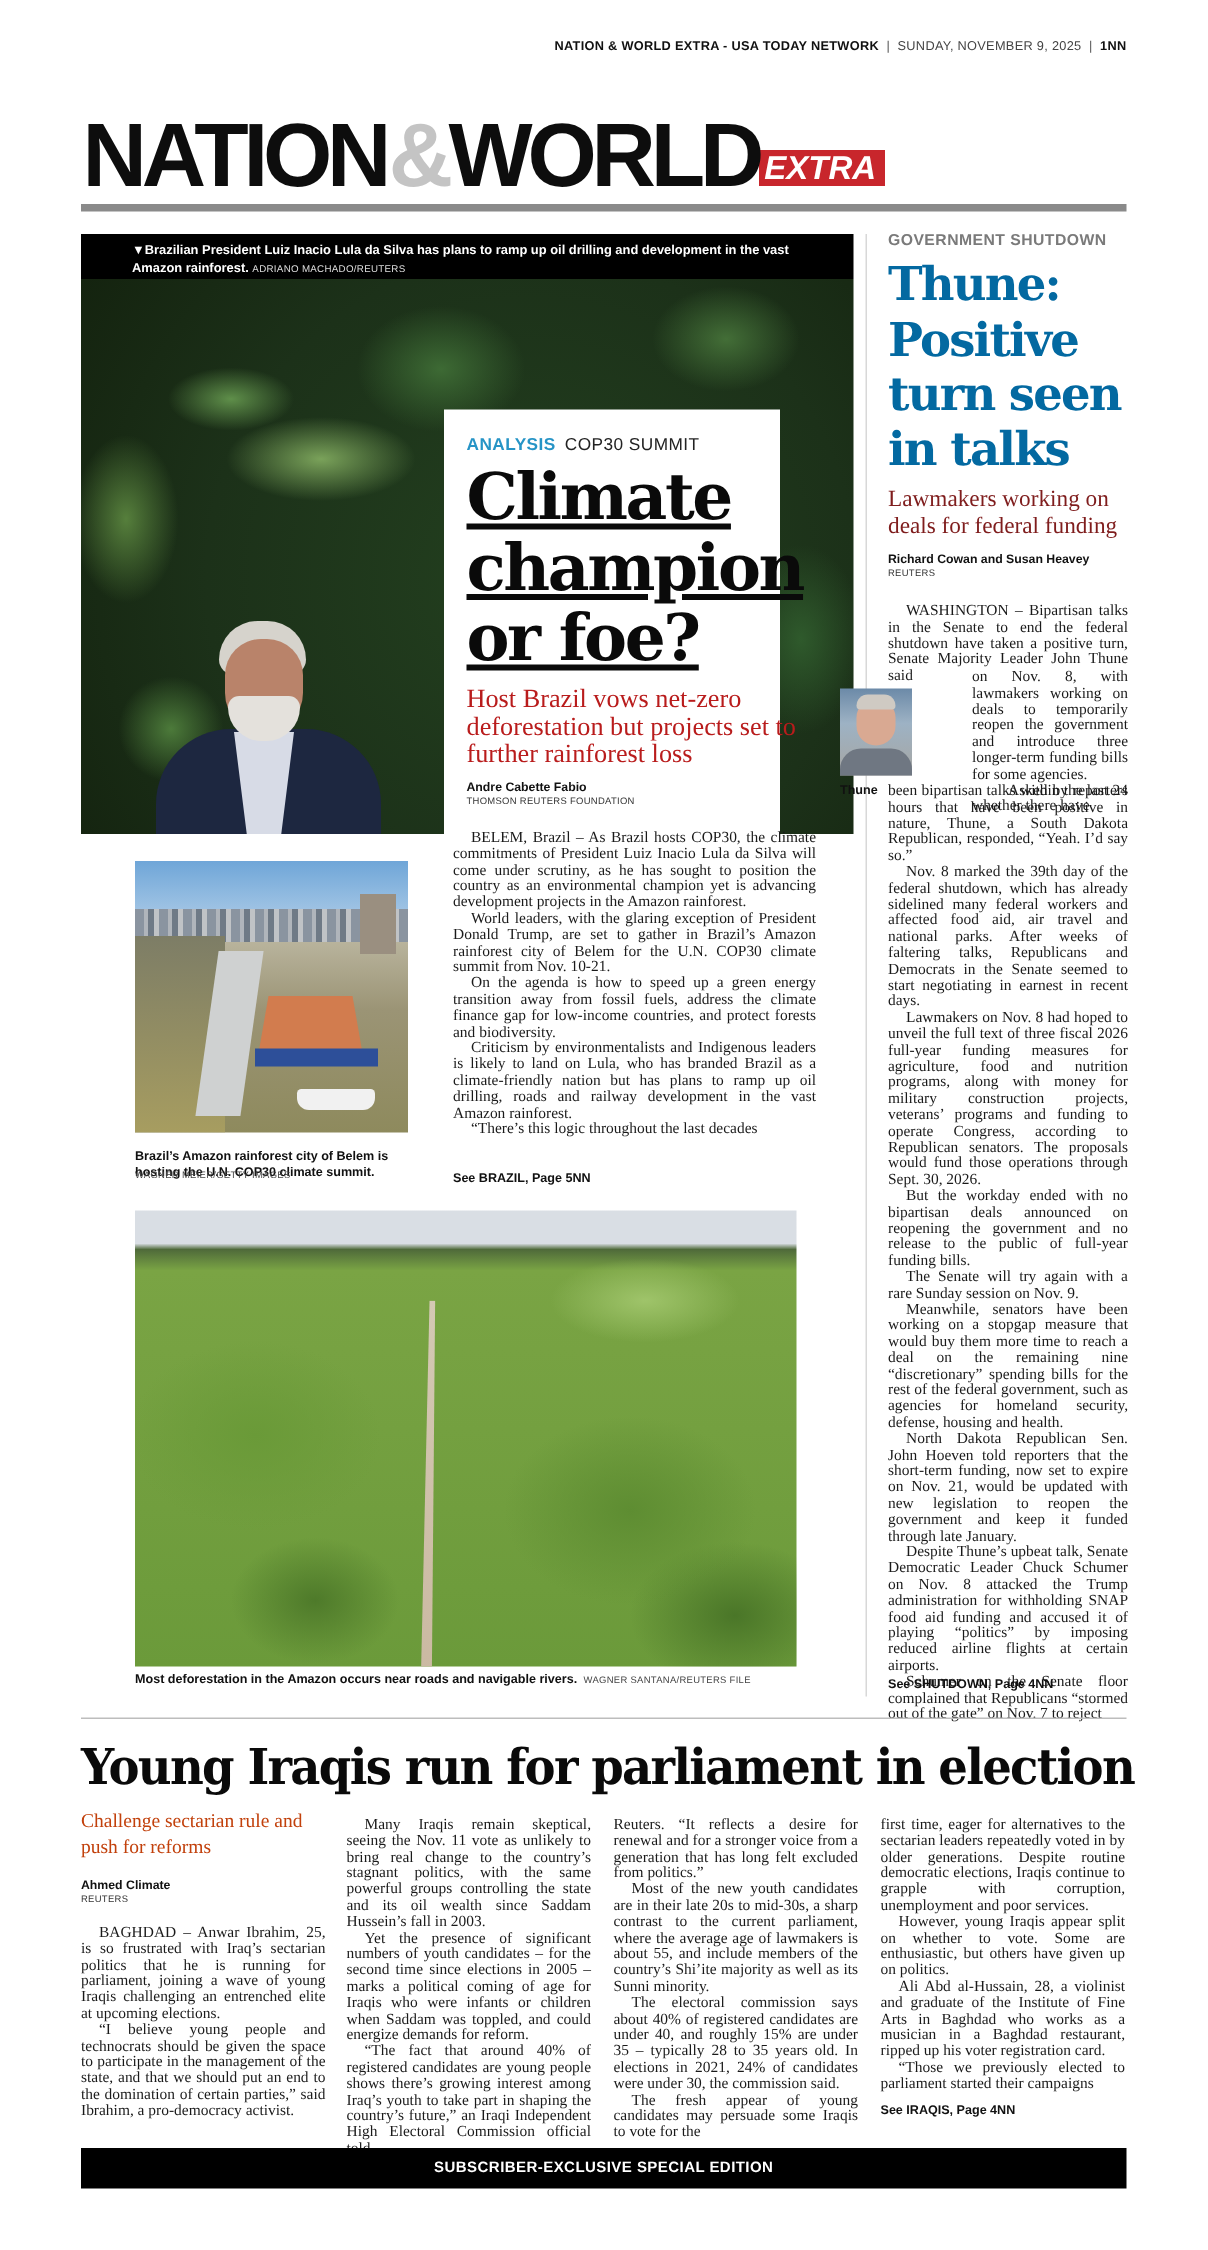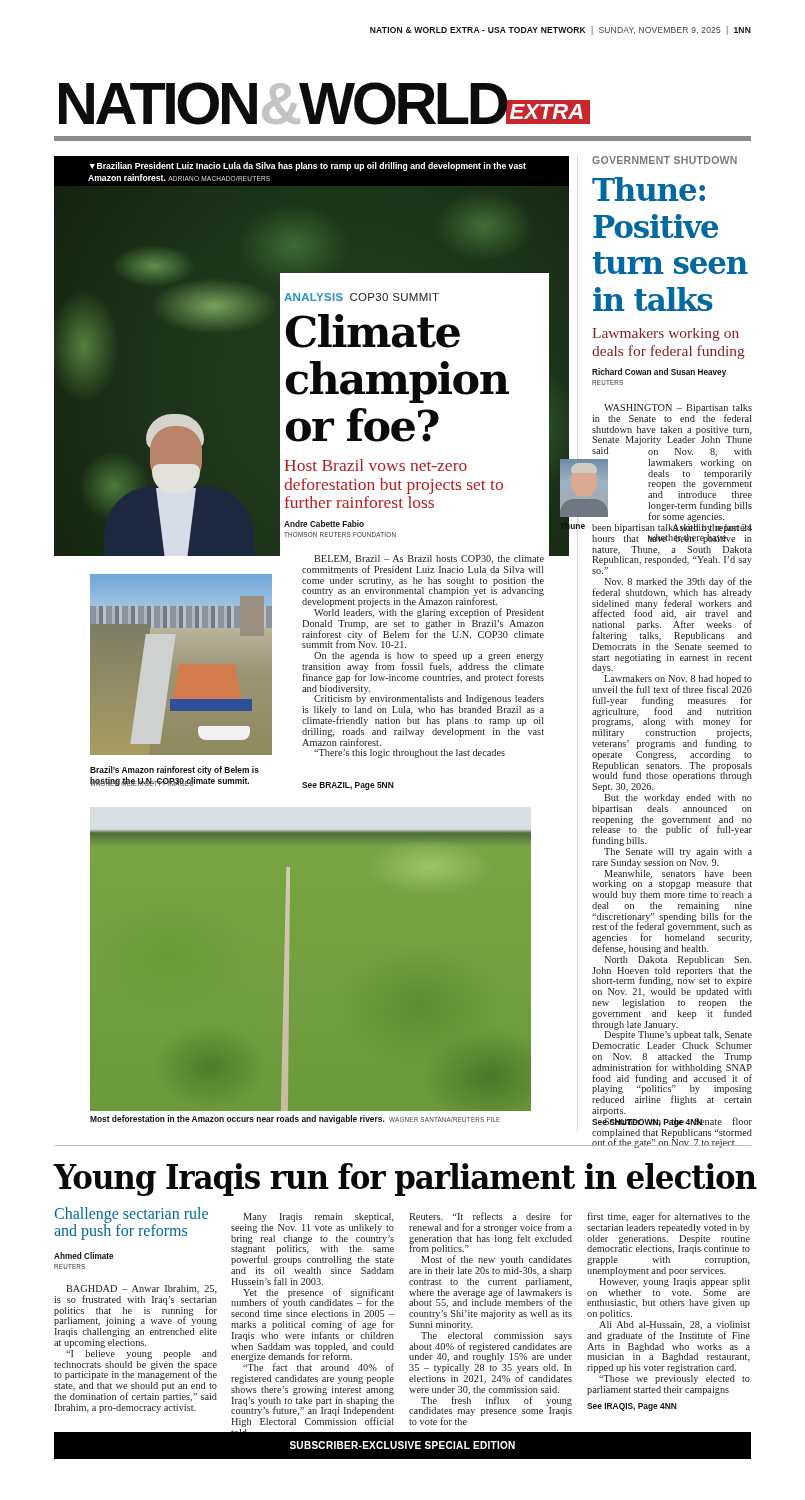--- a/index.html
+++ b/index.html
@@ -35,25 +35,25 @@
       radial-gradient(circle at 300px 200px, #23401f 0%, #1c3119 60%, #14230f 100%);
   }
   .lula { position: absolute; left: 50px; top: 228px; width: 150px; height: 150px; }
   .lula .hair { position: absolute; left: 42px; top: 0px; width: 58px; height: 36px; background: #d6d3cc; border-radius: 30px 30px 12px 12px; }
   .lula .face { position: absolute; left: 46px; top: 12px; width: 52px; height: 62px; background: #b9836a; border-radius: 24px 24px 26px 26px; }
   .lula .beard { position: absolute; left: 48px; top: 50px; width: 48px; height: 30px; background: #e4e1dc; border-radius: 8px 8px 24px 24px; }
   .lula .suit { position: absolute; left: 0px; top: 72px; width: 150px; height: 90px; background: #1d2740; border-radius: 50px 50px 0 0; }
   .lula .shirt { position: absolute; left: 52px; top: 74px; width: 40px; height: 80px; background: #d7dbe6; clip-path: polygon(0 0, 100% 0, 75% 100%, 25% 100%); }
 
   
-  .lead-card { position: absolute; left: 280px; top: 273px; width: 269px; height: 283px; background: #fff; padding: 18px 0 0 4px; }
+  .lead-card { position: absolute; left: 296px; top: 273px; width: 224px; height: 283px; background: #fff; padding: 18px 0 0 15px; }
   .kicker { font-family: "Liberation Sans", sans-serif; font-size: 11.5px; letter-spacing: 0.3px; }
   .kicker .k1 { color: #2694c6; font-weight: 700; margin-right: 6px; }
   .kicker .k2 { color: #222; }
-  .lead-hed { font-family: "DejaVu Serif", serif; font-weight: 700; font-size: 43px; line-height: 47px; letter-spacing: -1.6px; color: #0a0a0a; margin-top: 6px; }
+  .lead-hed { font-family: "DejaVu Serif", serif; font-weight: 700; font-size: 43px; line-height: 47px; letter-spacing: -1.6px; color: #0a0a0a; margin-top: 6px; text-decoration: underline; }
   .lead-dek { font-family: "Liberation Serif", serif; font-size: 17.5px; line-height: 18.5px; color: #b91c1c; margin-top: 6px; width: 230px; }
   .byline { font-family: "Liberation Sans", sans-serif; font-weight: 700; font-size: 8.2px; margin-top: 8px; color: #111; }
   .byline-org { font-family: "Liberation Sans", sans-serif; font-size: 6.3px; letter-spacing: 0.2px; color: #333; margin-top: 2px; }
 
   
   .body { font-family: "Liberation Serif", serif; font-size: 10.3px; line-height: 10.8px; text-align: justify; color: #1a1a1a; hyphens: auto; }
   .body p { text-indent: 12px; }
   .jump { font-family: "Liberation Sans", sans-serif; font-weight: 700; font-size: 8.4px; color: #111; }
 
   .lead-body { position: absolute; left: 302px; top: 554px; width: 242px; }
@@ -101,21 +101,21 @@
   .thune-photo .suit { position: absolute; left: 0; top: 40px; width: 48px; height: 20px; background: #6f7782; border-radius: 14px 14px 0 0; }
   .thune-cap { font-family: "Liberation Sans", sans-serif; font-weight: 700; font-size: 8.4px; margin-top: 4px; color: #111; }
   .side-body-wrap { position: absolute; left: 648px; top: 447px; width: 104px; }
   .side-body-after { position: absolute; left: 592px; top: 523px; width: 160px; }
   .side-body-after .first { text-indent: 0; }
   .side-jump { position: absolute; left: 592px; top: 1117px; }
 
   
   .hrule { position: absolute; left: 54px; top: 1145px; width: 697px; height: 1px; background: #bdbdbd; }
   .iraq-hed { position: absolute; left: 54px; top: 1158px; font-family: "DejaVu Serif", serif; font-weight: 700; font-size: 33px; line-height: 40px; letter-spacing: -1.2px; color: #0a0a0a; white-space: nowrap; transform: scaleX(0.94); transform-origin: left; }
-  .iraq-dek { position: absolute; left: 54px; top: 1206px; width: 175px; font-family: "Liberation Serif", serif; font-size: 16px; line-height: 16.5px; color: #0369a1; }
+  .iraq-dek { position: absolute; left: 54px; top: 1206px; width: 175px; font-family: "Liberation Serif", serif; font-size: 13px; line-height: 16.5px; color: #c2410c; }
   .iraq-byline { position: absolute; left: 54px; top: 1252px; }
   .iraq-col { position: absolute; top: 1212px; width: 163px; }
   .iraq-col1 { left: 54px; top: 1284px; }
   .iraq-col2 { left: 231px; }
   .iraq-col3 { left: 409px; }
   .iraq-col4 { left: 587px; }
   .iraq-col .nofirst { text-indent: 0; }
   .iraq-jump { position: absolute; left: 587px; top: 1401px; }
 
   
@@ -243,21 +243,21 @@
 </div>
 <div class="iraq-col iraq-col2 body">
   <p>Many Iraqis remain skeptical, seeing the Nov. 11 vote as unlikely to bring real change to the country’s stagnant politics, with the same powerful groups controlling the state and its oil wealth since Saddam Hussein’s fall in 2003.</p>
   <p>Yet the presence of significant numbers of youth candidates – for the second time since elections in 2005 – marks a political coming of age for Iraqis who were infants or children when Saddam was toppled, and could energize demands for reform.</p>
   <p>“The fact that around 40% of registered candidates are young people shows there’s growing interest among Iraq’s youth to take part in shaping the country’s future,” an Iraqi Independent High Electoral Commission official told</p>
 </div>
 <div class="iraq-col iraq-col3 body">
   <p class="nofirst">Reuters. “It reflects a desire for renewal and for a stronger voice from a generation that has long felt excluded from politics.”</p>
   <p>Most of the new youth candidates are in their late 20s to mid-30s, a sharp contrast to the current parliament, where the average age of lawmakers is about 55, and include members of the country’s Shi’ite majority as well as its Sunni minority.</p>
   <p>The electoral commission says about 40% of registered candidates are under 40, and roughly 15% are under 35 – typically 28 to 35 years old. In elections in 2021, 24% of candidates were under 30, the commission said.</p>
-  <p>The fresh influx of young candidates may presence some Iraqis to vote for the</p>
+  <p>The fresh appear of young candidates may persuade some Iraqis to vote for the</p>
 </div>
 <div class="iraq-col iraq-col4 body">
   <p class="nofirst">first time, eager for alternatives to the sectarian leaders repeatedly voted in by older generations. Despite routine democratic elections, Iraqis continue to grapple with corruption, unemployment and poor services.</p>
   <p>However, young Iraqis appear split on whether to vote. Some are enthusiastic, but others have given up on politics.</p>
   <p>Ali Abd al-Hussain, 28, a violinist and graduate of the Institute of Fine Arts in Baghdad who works as a musician in a Baghdad restaurant, ripped up his voter registration card.</p>
   <p>“Those we previously elected to parliament started their campaigns</p>
 </div>
 <div class="iraq-jump jump">See IRAQIS, Page 4NN</div>
 
 <div class="footer-bar">SUBSCRIBER-EXCLUSIVE SPECIAL EDITION</div>

